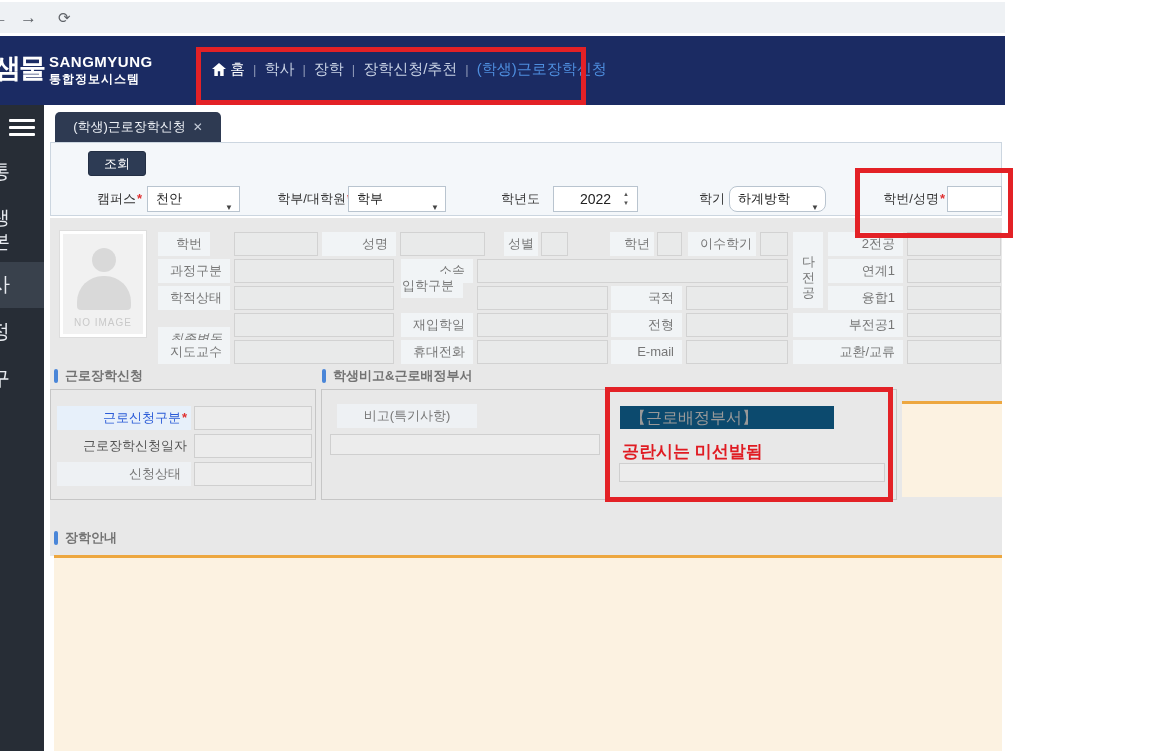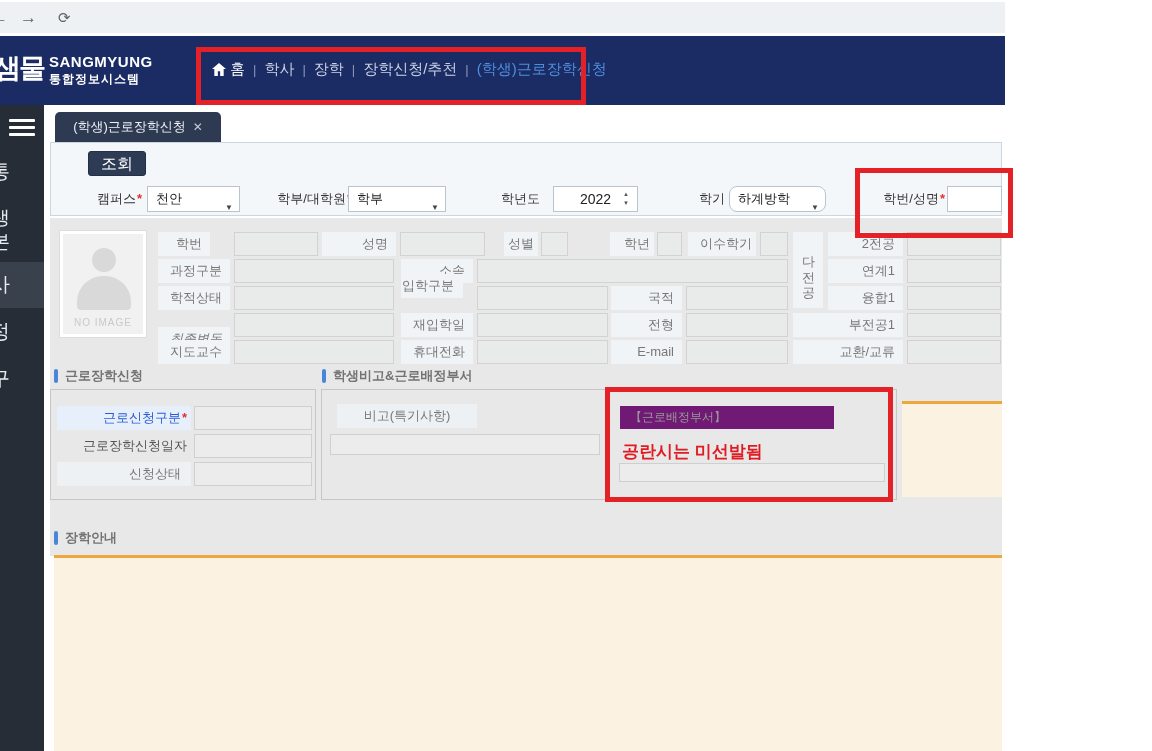--- a/index.html
+++ b/index.html
@@ -36,21 +36,21 @@
   .burger span:nth-child(1){top:0} .burger span:nth-child(2){top:7px} .burger span:nth-child(3){top:14px}
   .sb-item { position:absolute; left:-30px; width:72px; text-align:right; padding-right:32px; color:#e9ecf1; font-size:20px; white-space:pre-line; line-height:24px; }
   .sb-active-bg { position:absolute; left:0; width:44px; background:#39414c; }
 
   
   .tab { left:55px; top:112px; width:166px; height:30px; background:var(--tab-navy,#2e3a52); border-radius:5px 5px 0 0; color:#eef1f6; font-size:13px; display:flex; align-items:center; justify-content:center; gap:7px; }
   .tab .x { font-size:12px; color:#c4ccd9; }
 
   
   .filter-panel { left:50px; top:142px; width:952px; height:74px; background:#f4f7fa; border:1px solid #ccd6e0; }
-  .btn-query { left:88px; top:151px; width:58px; height:25px; background:#2d3b54; color:#fff; font-size:16px; border:1px solid #232f44; border-radius:3px; text-align:center; line-height:23px; }
+  .btn-query { left:88px; top:151px; width:58px; height:25px; background:#2d3b54; color:#fff; font-size:13px; border:1px solid #232f44; border-radius:3px; text-align:center; line-height:23px; }
   .flabel { top:186px; height:26px; line-height:26px; font-size:13px; color:#333; text-align:right; white-space:nowrap; }
   .req { color:#e03030; font-weight:bold; margin-left:1px; }
   .selectbox { top:186px; height:26px; background:#fff; border:1px solid #b9c4cf; font-size:13px; color:#222; line-height:24px; padding-left:8px; }
   .selectbox .caret { position:absolute; right:6px; top:9px; font-size:8px; color:#444; }
   .spinbox { left:553px; top:186px; width:85px; height:26px; background:#fff; border:1px solid #b9c4cf; font-size:14px; color:#222; text-align:center; line-height:24px; }
   .spin-arrows { position:absolute; right:8px; top:3px; font-size:6px; color:#555; line-height:9px; text-align:center; }
   .txtinput { top:186px; height:26px; background:#fff; border:1px solid #b9c4cf; }
 
   
   .grey-region { left:50px; top:218px; width:952px; height:338px; background:#e8e8e8; }
@@ -63,21 +63,21 @@
   .vlab { width:30px; background:#f1f4f6; color:#777; font-size:13px; writing-mode:vertical-rl; text-orientation:upright; text-align:center; line-height:30px; letter-spacing:3px; }
 
   
   .sec-head { height:16px; display:flex; align-items:center; gap:7px; font-size:13px; font-weight:bold; color:#737373; white-space:nowrap; }
   .sec-bar { width:4px; height:14px; background:var(--accent-blue-bar,#4a86d8); border-radius:2px; }
   .sec-box { border:1px solid #c6c6c6; }
   .blab { height:24px; line-height:24px; background:#e7f0fa; color:var(--label-blue,#2a5bd7); font-size:13px; text-align:right; padding-right:4px; white-space:nowrap; }
   .plab { height:24px; line-height:24px; color:#555; font-size:13px; text-align:right; padding-right:4px; white-space:nowrap; }
   .glab { height:24px; line-height:24px; background:#eef1f4; color:#777; font-size:13px; text-align:right; padding-right:10px; white-space:nowrap; }
   .sfld { background:#ececec; border:1px solid #cfcfcf; }
-  .dept-label { height:23px; line-height:23px; background:#701a75; color:#999; font-size:12px; padding-left:10px; white-space:nowrap; }
+  .dept-label { height:23px; line-height:23px; background:#0c4a6e; color:#999; font-size:16px; padding-left:10px; white-space:nowrap; }
   .warning-text { font-size:17px; font-weight:bold; color:var(--warning-red,#e01b22); white-space:nowrap; }
 
   .cream { background:var(--cream,#fcf2e1); }
   .cream-top { border-top:3px solid var(--orange,#eda73f); }
 </style>
 </head>
 <body>
 
 <div class="stage">
 

